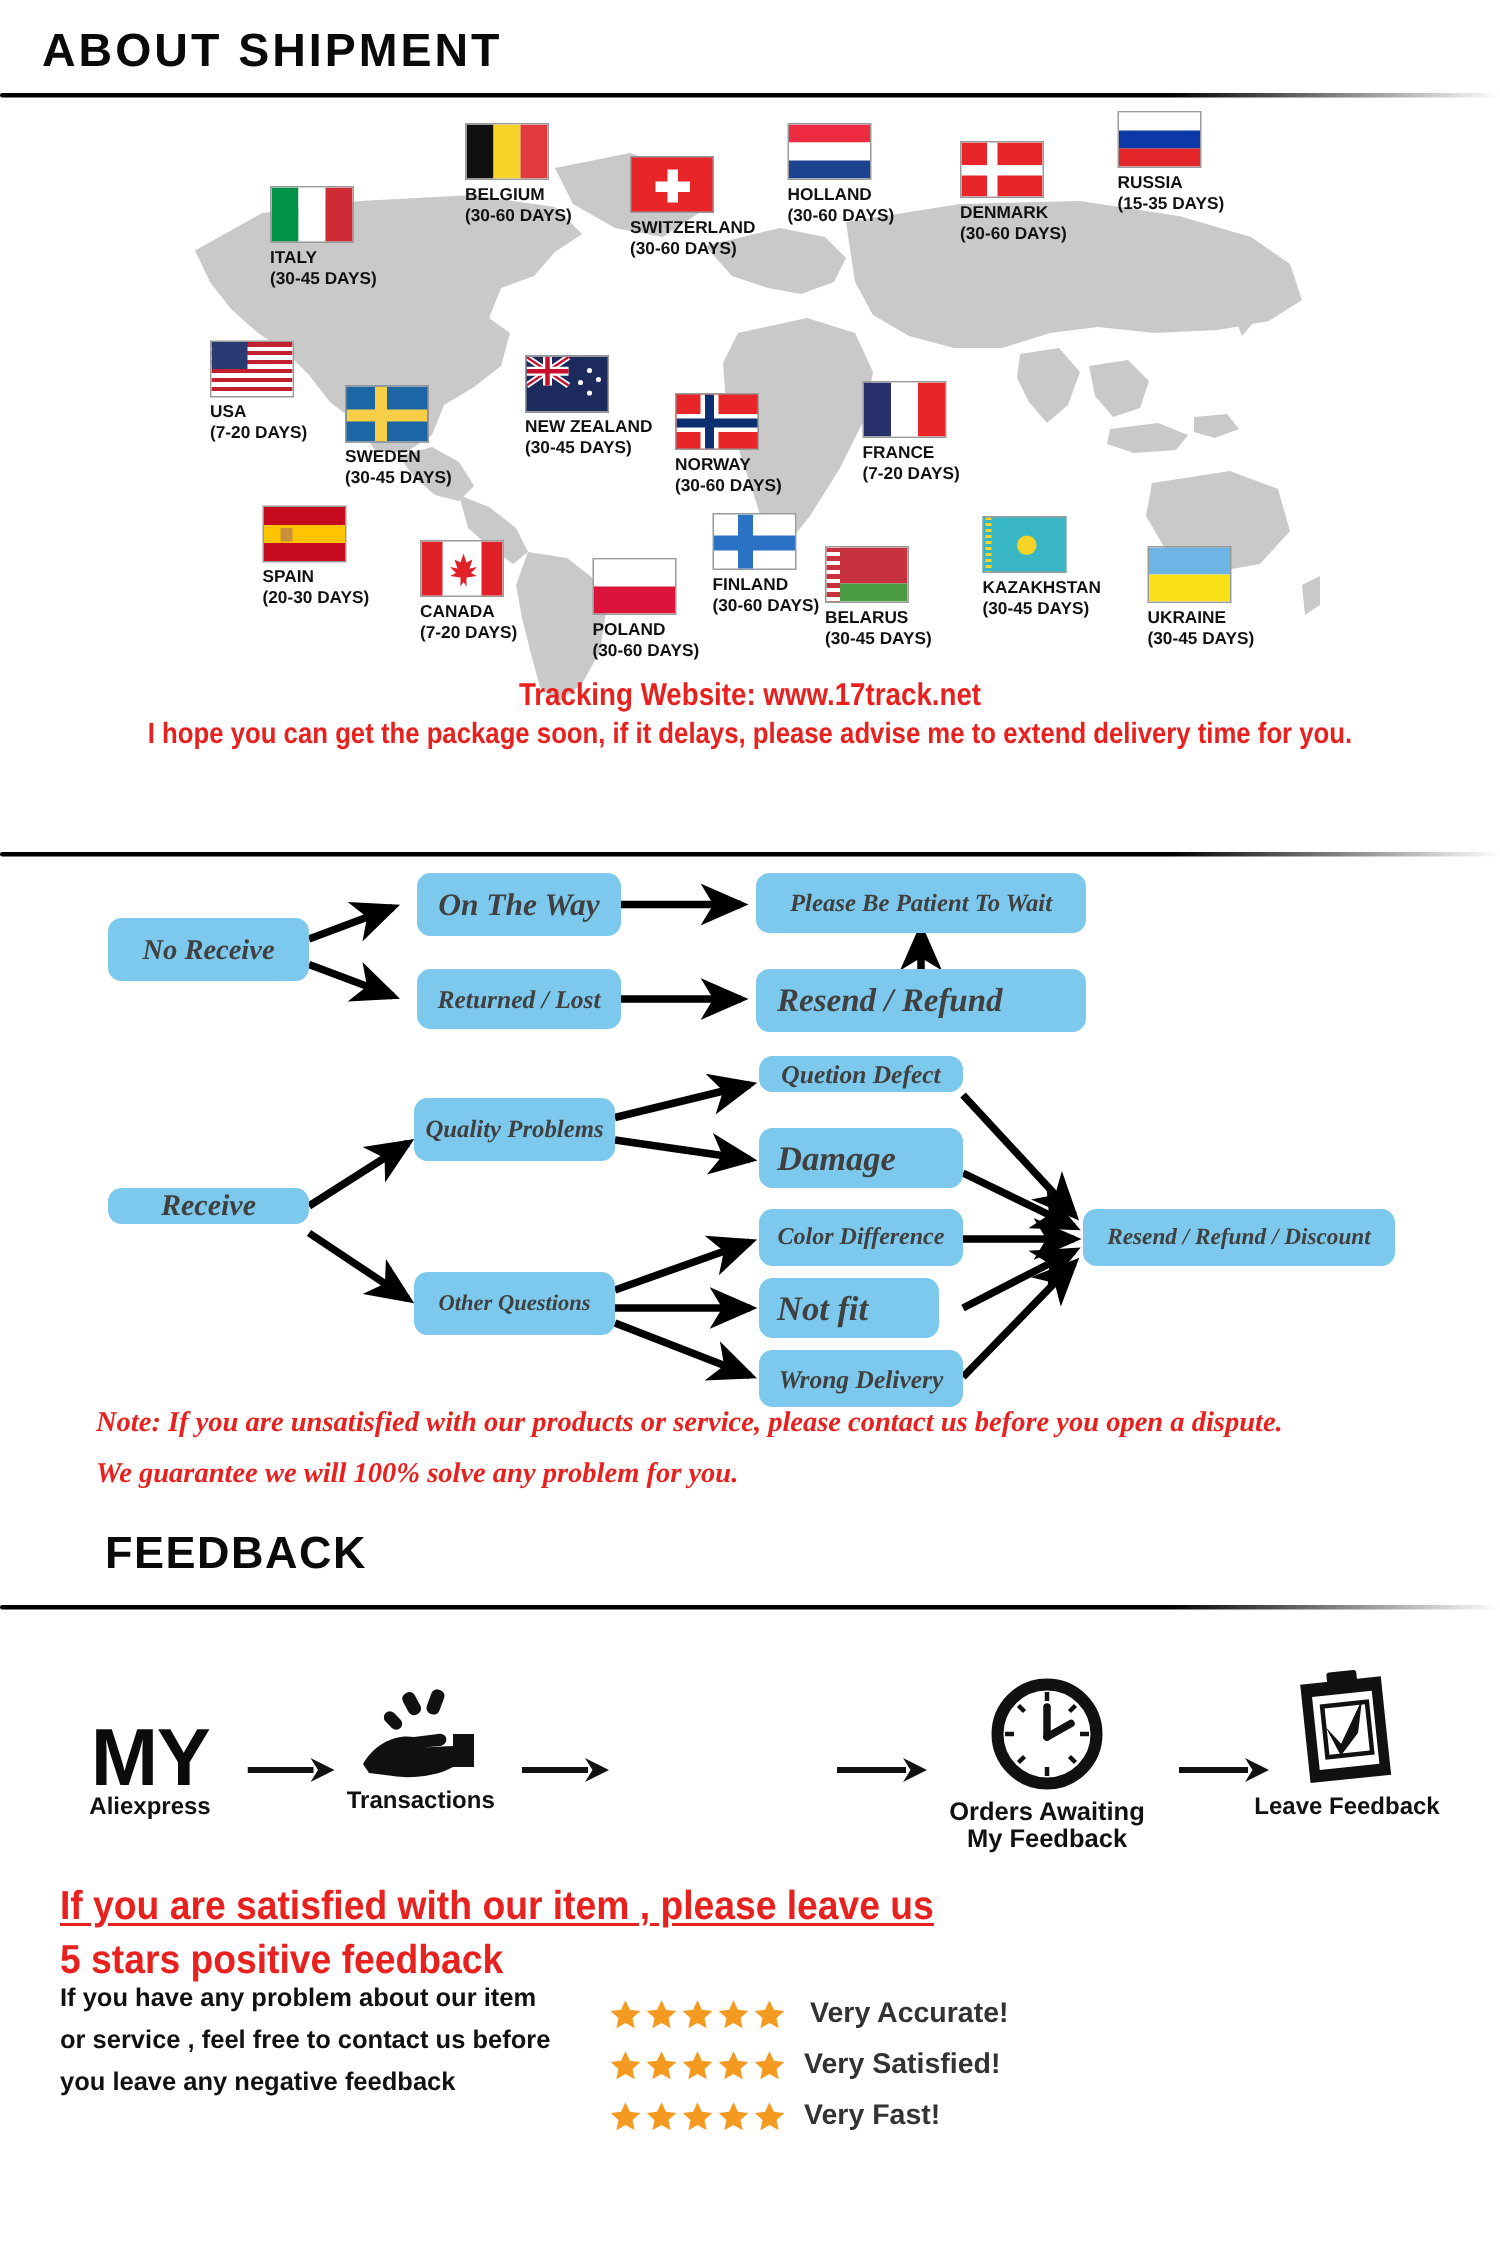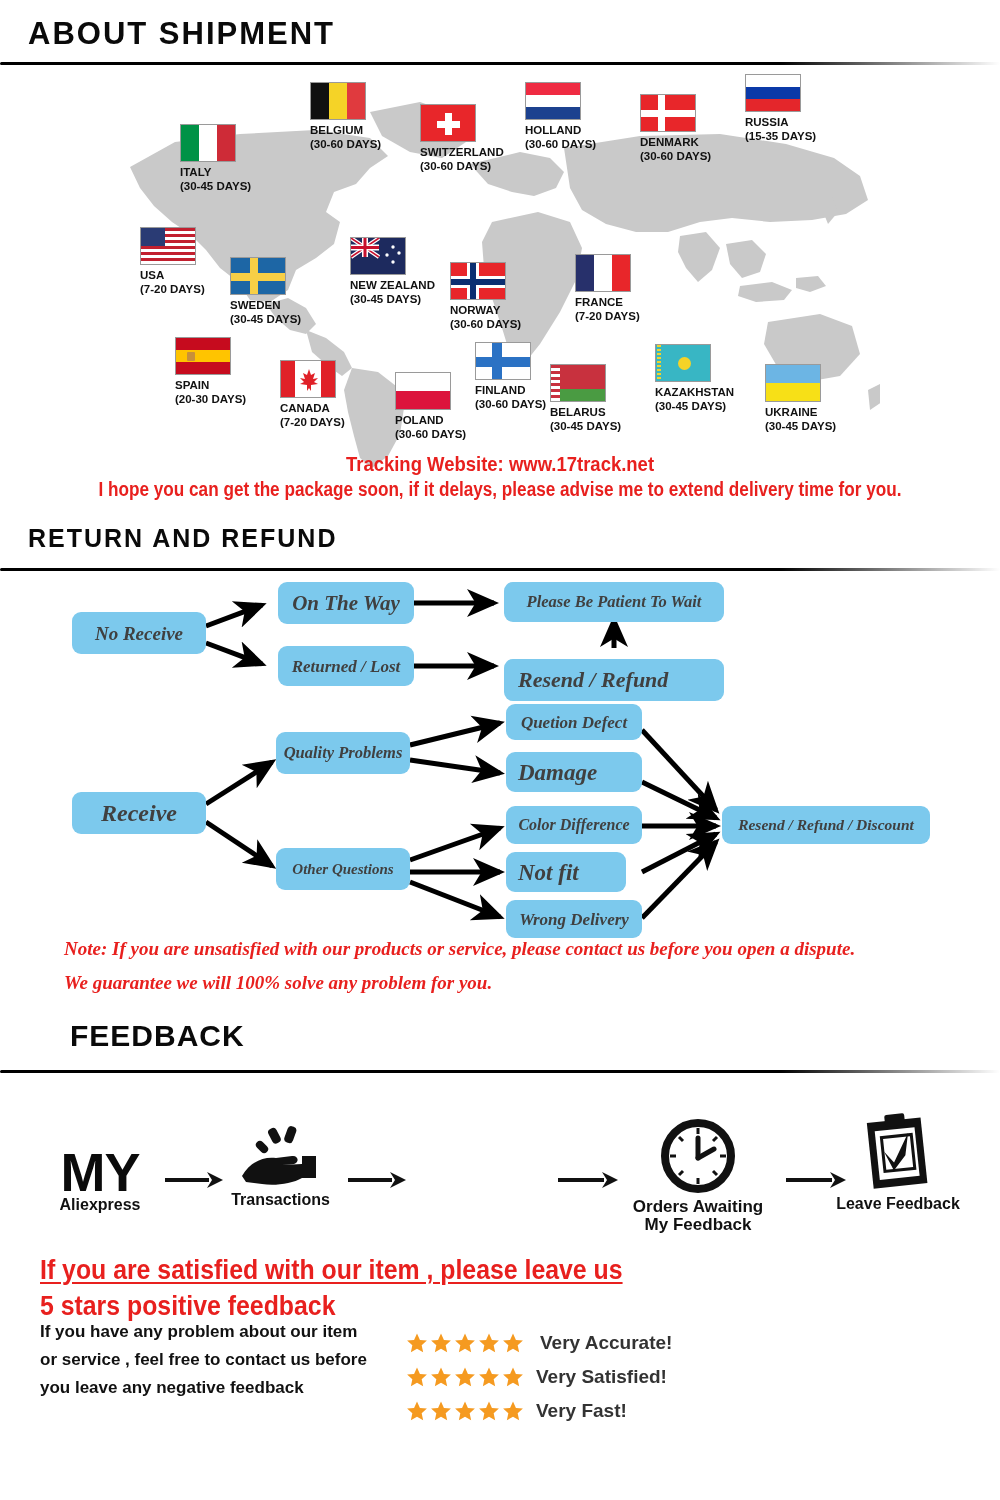--- a/index.html
+++ b/index.html
@@ -362,21 +362,20 @@
           </span>
       </span>
       <div class="flag-label">UKRAINE</div>
       <div class="flag-days">(30-45 DAYS)</div>
     </div>
   </div>
 
   <div class="red-ship" style="top:452px;font-size:21px;">Tracking Website: www.17track.net</div>
   <div class="red-ship" style="top:478px;font-size:19.5px;">I hope you can get the package soon, if it delays, please advise me to extend delivery time for you.</div>
 
-  <div class="sect-title" style="left:28px;top:524px;font-size:25px;">RETURN  AND  REFUND</div>
   <div class="sect-rule" style="top:568px;width:1000px;"></div>
 
   <div class="flow">
     <svg class="flow-svg" viewBox="0 0 1000 400">
       <defs>
         <marker id="ah" markerWidth="7" markerHeight="7" refX="5.4" refY="3.1" orient="auto">
           <path d="M0,0.3 L6.4,3.1 L0,5.9 L1.7,3.1 Z" fill="#000"></path>
         </marker>
       </defs>
       <g stroke="#000" stroke-width="5" fill="none" marker-end="url(#ah)">
@@ -405,27 +404,27 @@
         <path d="M642,266 L716,266"></path>
         <path d="M642,312 L716,274"></path>
         <path d="M642,358 L716,282"></path>
       </g>
     </svg>
 
     <div class="fbox" style="left:72px;top:52px;width:134px;height:42px;font-size:19px;">No Receive</div>
     <div class="fbox" style="left:278px;top:22px;width:136px;height:42px;font-size:21px;">On The Way</div>
     <div class="fbox" style="left:278px;top:86px;width:136px;height:40px;font-size:17px;">Returned / Lost</div>
     <div class="fbox" style="left:504px;top:22px;width:220px;height:40px;font-size:16.5px;">Please Be Patient To Wait</div>
-    <div class="fbox" style="left:504px;top:86px;width:220px;height:42px;font-size:22px;justify-content:flex-start;padding-left:14px;margin-top:13px;">Resend / Refund</div>
-
-    <div class="fbox" style="left:72px;top:232px;width:134px;height:42px;font-size:24px;font-family:Liberation Serif, serif;">Receive</div>
+    <div class="fbox" style="left:504px;top:86px;width:220px;height:42px;font-size:22px;justify-content:flex-start;padding-left:14px;">Resend / Refund</div>
+
+    <div class="fbox" style="left:72px;top:232px;width:134px;height:24px;font-size:20px;font-family:Liberation Serif, serif;">Receive</div>
     <div class="fbox" style="left:276px;top:172px;width:134px;height:42px;font-size:16.5px;">Quality Problems</div>
     <div class="fbox" style="left:276px;top:288px;width:134px;height:42px;font-size:15px;">Other Questions</div>
 
-    <div class="fbox" style="left:506px;top:144px;width:136px;height:36px;font-size:17px;">Quetion Defect</div>
+    <div class="fbox" style="left:506px;top:144px;width:136px;height:24px;font-size:17px;">Quetion Defect</div>
     <div class="fbox" style="left:506px;top:192px;width:136px;height:40px;font-size:23px;justify-content:flex-start;padding-left:12px;">Damage</div>
     <div class="fbox" style="left:506px;top:246px;width:136px;height:38px;font-size:16px;">Color Difference</div>
     <div class="fbox" style="left:506px;top:292px;width:120px;height:40px;font-size:23px;justify-content:flex-start;padding-left:12px;">Not fit</div>
     <div class="fbox" style="left:506px;top:340px;width:136px;height:38px;font-size:17px;">Wrong Delivery</div>
 
     <div class="fbox" style="left:722px;top:246px;width:208px;height:38px;font-size:15.5px;">Resend / Refund / Discount</div>
   </div>
 
   <div class="note-red" style="top:938px;">Note: If you are unsatisfied with our products or service, please contact us before you open a dispute.</div>
   <div class="note-red" style="top:972px;">We guarantee we will 100% solve any problem for you.</div>

